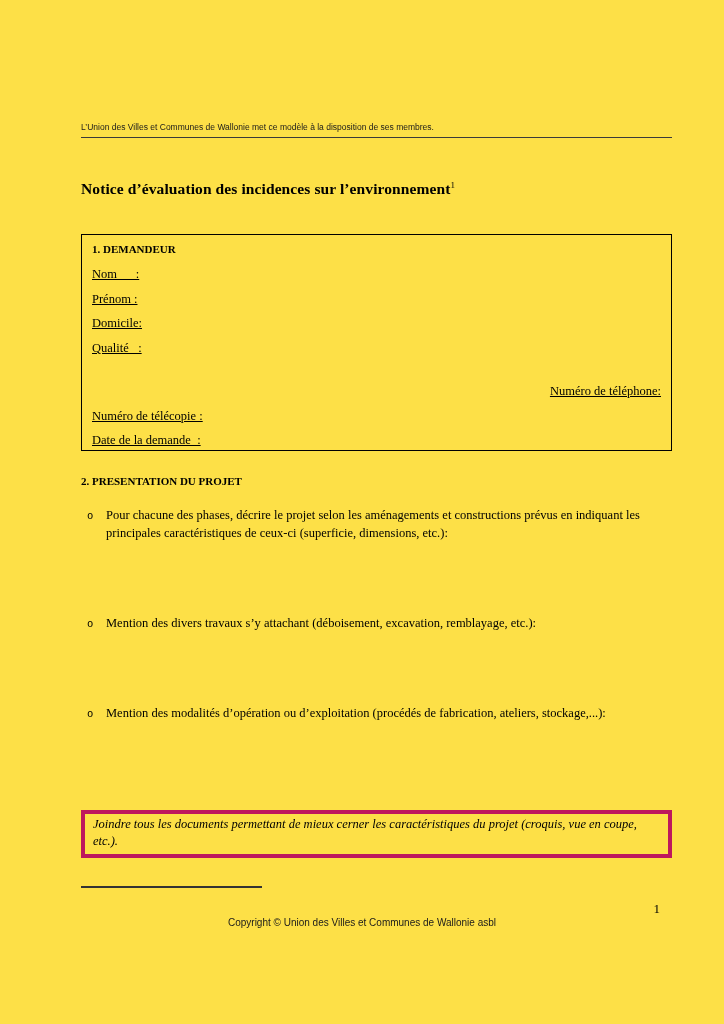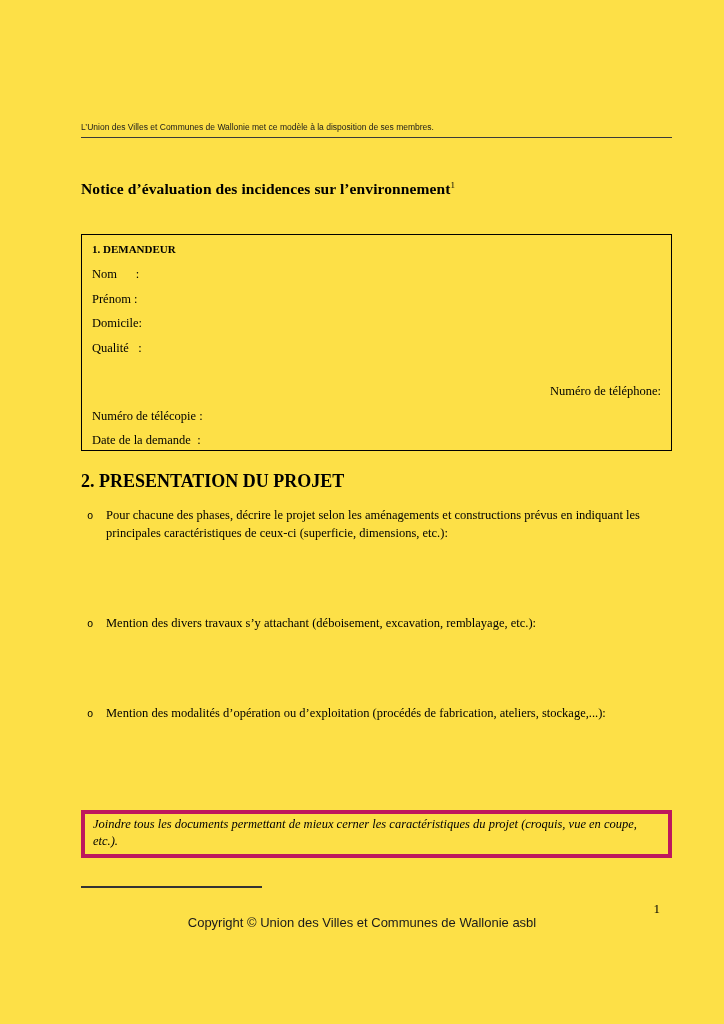--- a/index.html
+++ b/index.html
@@ -40,26 +40,27 @@
   .box1 .heading {
     font-size: 11px;
     font-weight: bold;
     line-height: 16px;
   }
   .field {
     font-size: 12.5px;
     line-height: 15px;
     margin-top: 9.5px;
     white-space: pre-wrap;
+    text-decoration: underline;
   }
   .field.first { margin-top: 10px; }
   .field.gap { margin-top: 28.5px; text-align: right; }
   .section2-heading {
     margin-top: 22px;
-    font-size: 18px;
+    font-size: 11px;
     font-weight: bold;
     line-height: 16px;
   }
   .bullet {
     display: flex;
     font-size: 12.5px;
     line-height: 17.5px;
   }
   .bullet .marker {
     flex: 0 0 25px;
@@ -100,21 +101,21 @@
     font-size: 13px;
     line-height: 16px;
     padding-right: 12px;
   }
   .copyright {
     margin-top: 1px;
     margin-left: -81px;
     margin-right: -52px;
     text-align: center;
     font-family: "Liberation Sans", sans-serif;
-    font-size: 13px;
+    font-size: 10px;
     line-height: 10px;
     color: #1a1a1a;
   }
 </style>
 </head>
 <body>
 
 <div class="page">
 
   <div class="header-note">L’Union des Villes et Communes de Wallonie met ce modèle à la disposition de ses membres.</div>

